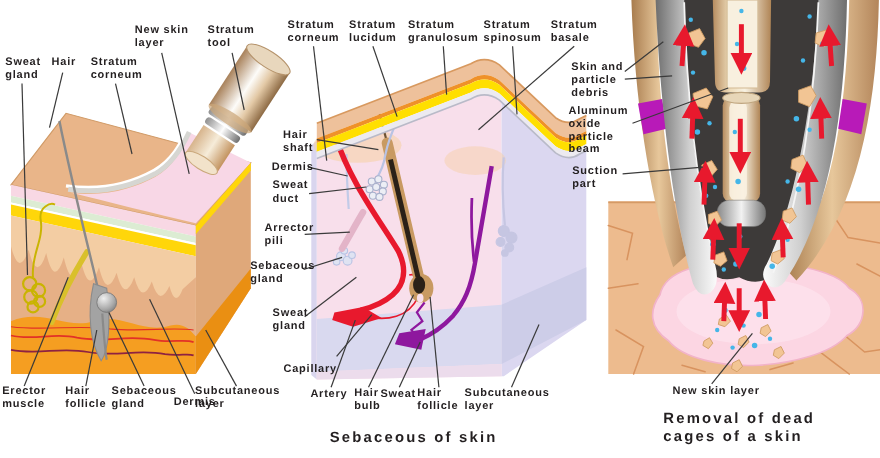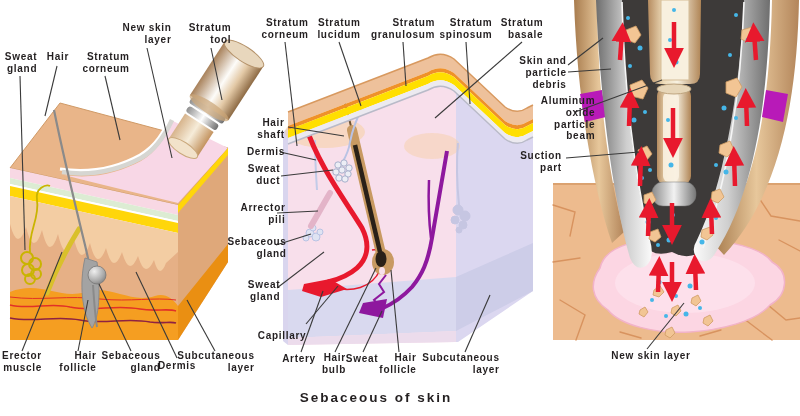--- a/index.html
+++ b/index.html
@@ -1,21 +1,21 @@
 <!DOCTYPE html>
 <html><head>
 <meta charset="utf-8">
 <style>
   html,body{margin:0;padding:0;background:#fff;}
   #stage{position:relative;width:800px;height:416px;background:#fff;overflow:hidden;
          font-family:"Liberation Sans",sans-serif;}
   #art{position:absolute;left:0;top:0;z-index:1;}
   .lbl{position:absolute;z-index:2;transform:translate(-50%,-50%);
        font-weight:600;font-size:10px;line-height:1.18;letter-spacing:.7px;
-       color:#231f20;text-align:right;white-space:pre-line;}
+       color:#231f20;text-align:left;white-space:pre-line;}
   .ttl{font-size:13.5px;letter-spacing:2px;line-height:1.25;}
   .ttl-left{transform:translate(0,-50%);text-align:left;}
 </style>
 </head>
 <body>
 
 <div id="stage">
 
 <svg id="art" width="800" height="416" viewBox="0 0 800 416" xmlns="http://www.w3.org/2000/svg">
   <defs>
@@ -386,21 +386,23 @@
 <div class="lbl" style="left:362px;top:359px">Sweat</div>
 <div class="lbl" style="left:398px;top:364px">Hair
 follicle</div>
 <div class="lbl" style="left:461px;top:364px">Subcutaneous
 layer</div>
 <div class="lbl ttl" style="left:376px;top:398px">Sebaceous of skin</div>
 
 <div class="lbl" style="left:543px;top:73px">Skin and
 particle
 debris</div>
-<div class="lbl" style="left:568px;top:119px">Aluminum
+<div class="lbl" style="left:544px;top:119px">Aluminum
 oxide
 particle
 beam</div>
 <div class="lbl" style="left:541px;top:162px">Suction
 part</div>
 <div class="lbl" style="left:651px;top:356px">New skin layer</div>
+<div class="lbl ttl ttl-left" style="left:603px;top:389px">Removal of dead
+cages of a skin</div>
 
 </div>
 
 </body></html>

